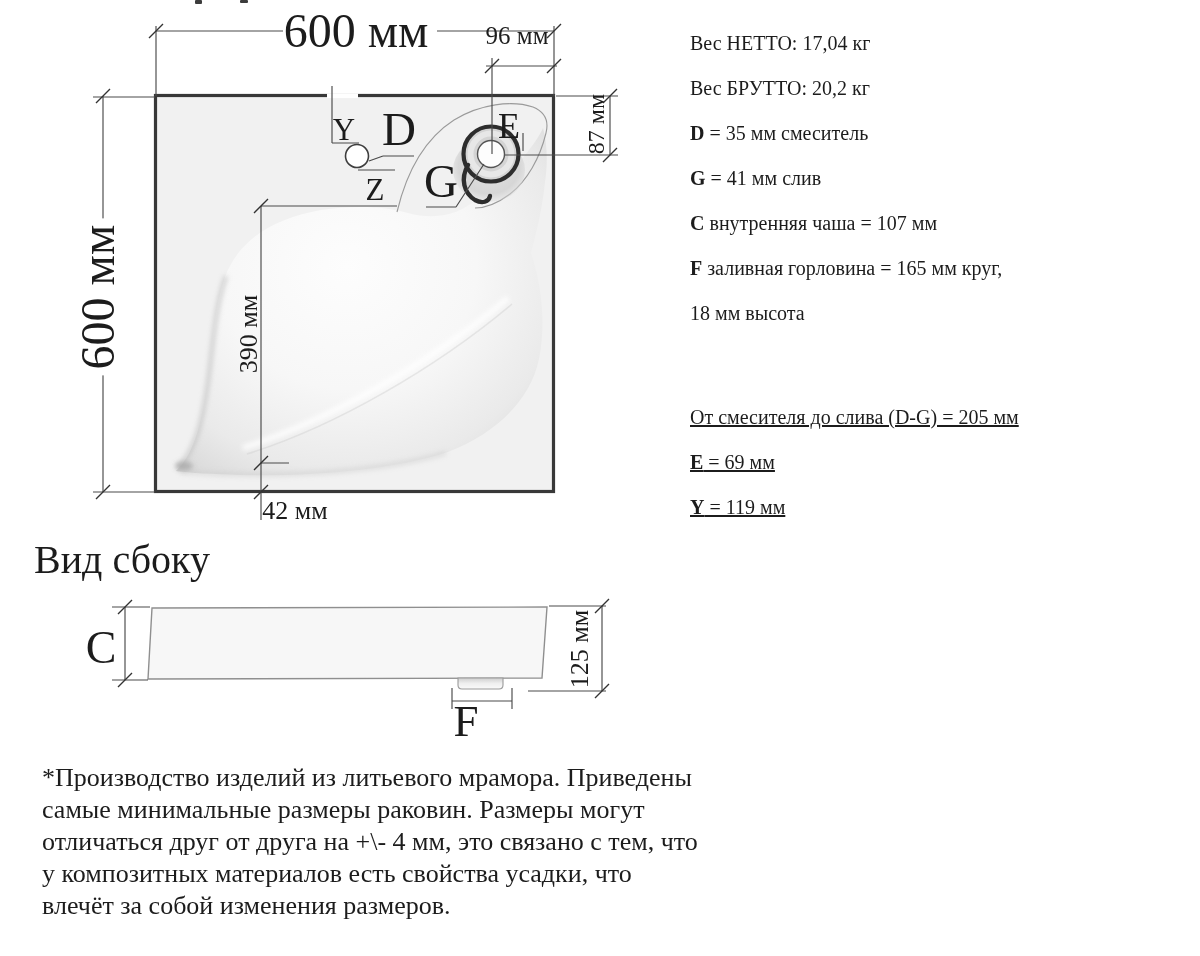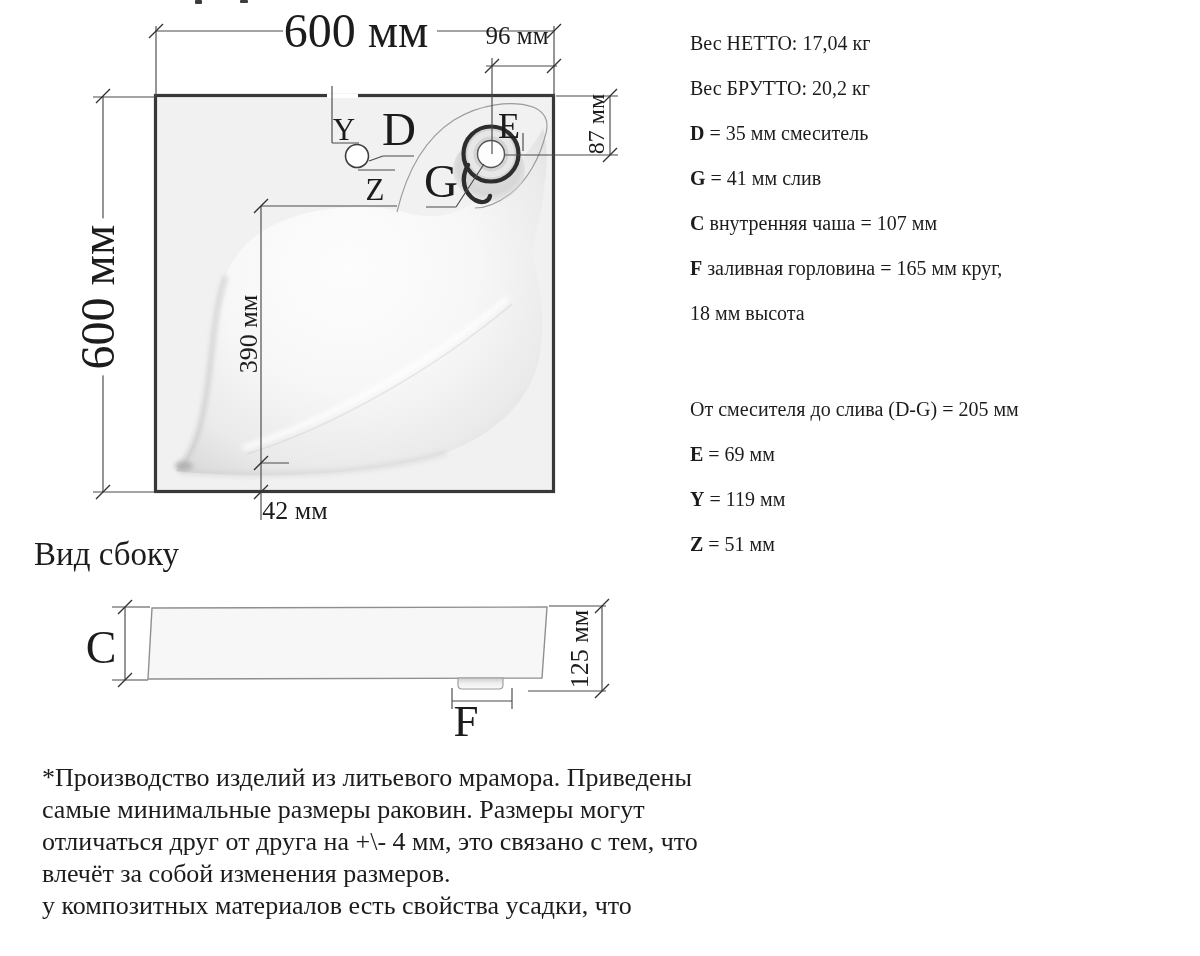--- a/index.html
+++ b/index.html
@@ -12,21 +12,21 @@
   .rot{position:absolute;transform:translate(-50%,-50%) rotate(-90deg);white-space:nowrap;}
   .bgw{background:#ffffff;padding:0 6px;}
   .dim-big{font-size:48px;}
   .dim-sm{font-size:25px;}
   .lbl-big{font-size:47px;}
   .lbl-med{font-size:36px;}
   .lbl-sm{font-size:31px;}
   .specs{position:absolute;left:690px;font-size:20px;line-height:45px;}
   .spec-line b{font-weight:700;}
   .footnote{position:absolute;left:42px;top:762px;font-size:26px;line-height:32px;}
-  .heading{position:absolute;left:34px;top:536px;font-size:33px;}
+  .heading{position:absolute;left:34px;top:536px;font-size:40px;}
   svg{position:absolute;left:0;top:0;}
 </style>
 </head>
 <body>
 
 <svg width="1200" height="956" viewBox="0 0 1200 956">
   <defs>
     <radialGradient id="leafGrad" cx="0.46" cy="0.40" r="0.78">
       <stop offset="0" stop-color="#fdfdfd"></stop>
       <stop offset="0.45" stop-color="#f7f7f7"></stop>
@@ -146,31 +146,30 @@
 
 <div class="specs" style="top:21px;">
   <div class="spec-line"><b></b><span>Вес НЕТТО: 17,04 кг</span></div>
   <div class="spec-line"><b></b><span>Вес БРУТТО: 20,2 кг</span></div>
   <div class="spec-line"><b>D</b><span> = 35 мм смеситель</span></div>
   <div class="spec-line"><b>G</b><span> = 41 мм слив</span></div>
   <div class="spec-line"><b>C</b><span> внутренняя чаша = 107 мм</span></div>
   <div class="spec-line"><b>F</b><span> заливная горловина = 165 мм круг,</span></div>
   <div class="spec-line"><b></b><span>18 мм высота</span></div>
 </div>
-<div class="specs" style="top:387px;">
+<div class="specs" style="top:395px;text-decoration:underline;">
   <div class="spec-line"><b></b><span>От смесителя до слива (D-G) = 205 мм</span></div>
   <div class="spec-line"><b>E</b><span> = 69 мм</span></div>
   <div class="spec-line"><b>Y</b><span> = 119 мм</span></div>
-  <div class="spec-line"><b>Z</b><span> = 51 мм</span></div>
 </div>
 
 <div class="heading">Вид сбоку</div>
 <div class="ctr" style="left:101px;top:647px;font-size:46px;">C</div>
 <div class="ctr" style="left:466px;top:721px;font-size:45px;">F</div>
 <div class="rot" style="left:580px;top:649px;font-size:26px;">125 мм</div>
 
 <div class="footnote">
   <div>*Производство изделий из литьевого мрамора. Приведены</div>
   <div>самые минимальные размеры раковин. Размеры могут</div>
   <div>отличаться друг от друга на +\- 4 мм, это связано с тем, что</div>
+  <div>у композитных материалов есть свойства усадки, что</div>
   <div>влечёт за собой изменения размеров.</div>
-  <div>у композитных материалов есть свойства усадки, что</div>
 </div>
 
 </body></html>

